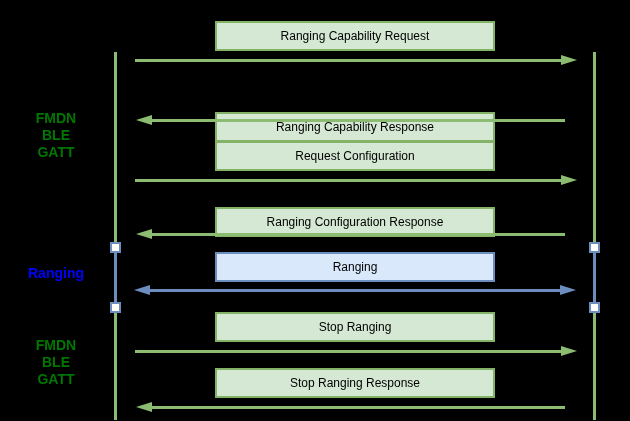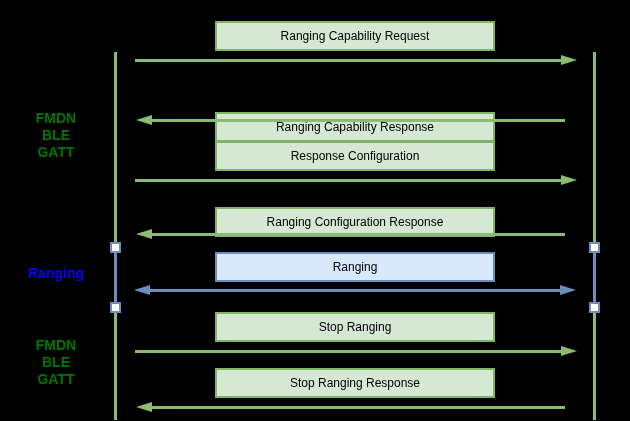--- a/index.html
+++ b/index.html
@@ -156,21 +156,21 @@
     <div class="line"></div>
     <div class="head hr"></div>
   </div>
 
   <div class="msg-box green m2">Ranging Capability Response</div>
   <div class="arrow to-left a2">
     <div class="line"></div>
     <div class="head hl"></div>
   </div>
 
-  <div class="msg-box green m3">Response Configuration</div>
+  <div class="msg-box green m3">Request Configuration</div>
   <div class="arrow to-right a3">
     <div class="line"></div>
     <div class="head hr"></div>
   </div>
 
   <div class="msg-box green m4">Ranging Configuration Response</div>
   <div class="arrow to-left a4">
     <div class="line"></div>
     <div class="head hl"></div>
   </div>

